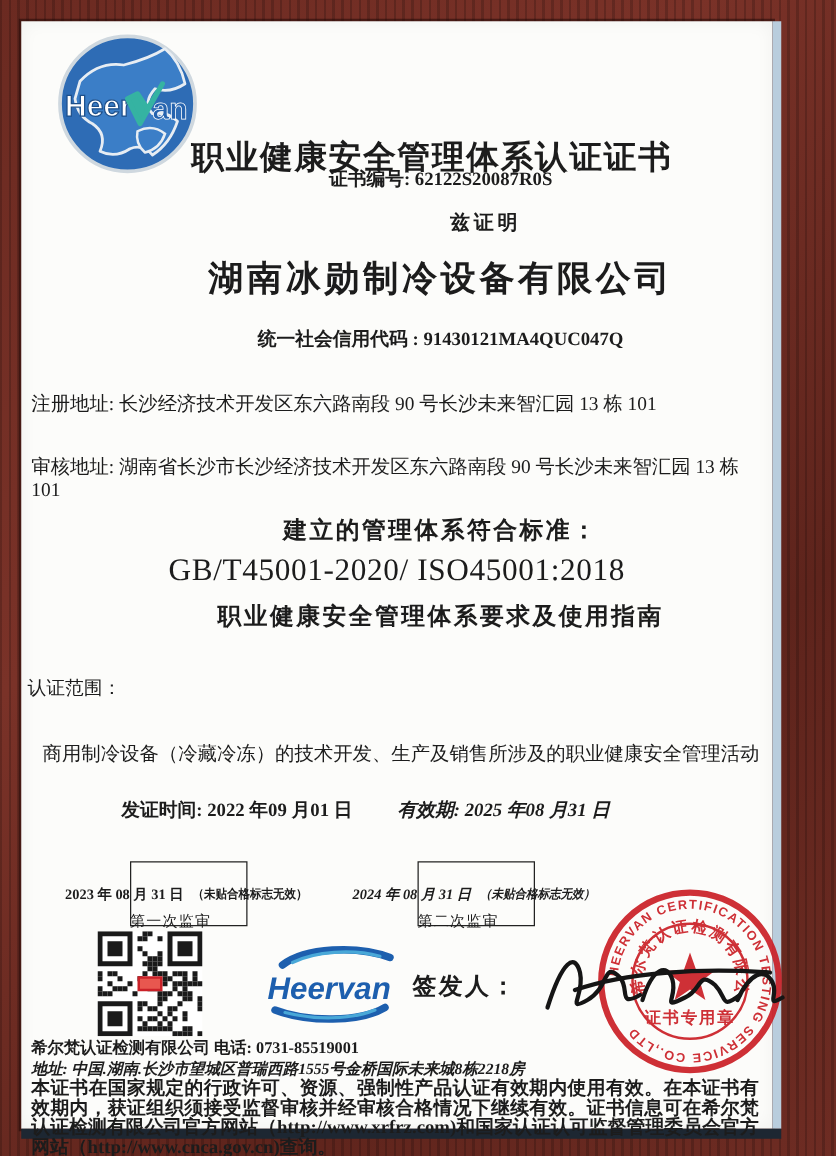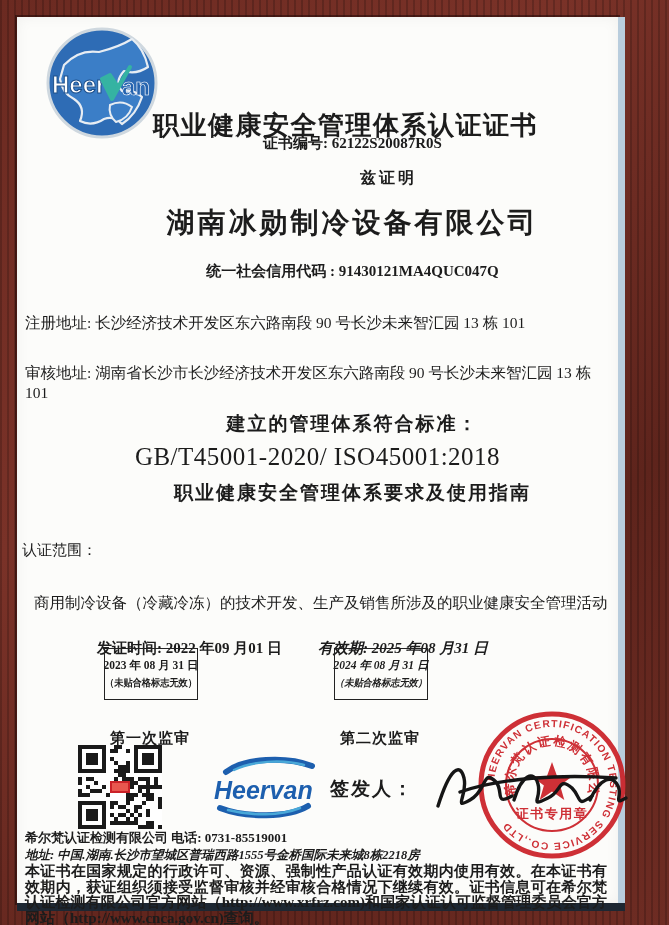--- a/index.html
+++ b/index.html
@@ -31,27 +31,27 @@
   .audit{top:363px;}
   .stdhead{top:411px;font-size:19px;letter-spacing:2px;}
   .stdcode{top:443px;font-size:25px;letter-spacing:.5px;}
   .stdname{top:480px;font-size:19px;letter-spacing:2px;}
   .scopelabel{left:22px;top:541px;font-size:15px;}
   .scopetext{left:34px;top:593px;width:580px;font-size:15.5px;}
   .dateline{top:639px;font-size:15px;}
   .issue{left:62px;}
   .valid{left:283px;font-style:italic;}
   .survbox{
-    top:648px;width:92px;height:50px;border:1.5px solid #222;
-    display:flex;flex-direction:column;justify-content:center;align-items:center;gap:3px;text-align:right;
+    top:689px;width:92px;height:50px;border:1.5px solid #222;
+    display:flex;flex-direction:row;justify-content:center;align-items:center;gap:3px;text-align:right;
   }
   .survbox .d{font-size:11.5px;font-weight:bold;white-space:nowrap;}
   .survbox .n{font-size:10px;font-weight:bold;white-space:nowrap;transform:scaleX(.92);}
   .box1{left:104px;} .box2{left:334px;font-style:italic;}
-  .survlabel{top:729px;width:92px;text-align:center;font-size:15px;font-weight:bold;letter-spacing:1px;}
+  .survlabel{top:729px;width:92px;text-align:left;font-size:12px;font-weight:normal;letter-spacing:1px;}
   .lab1{left:104px;} .lab2{left:334px;}
   .qr{left:78px;top:745px;width:84px;height:84px;}
   .heervan-logo{left:208px;top:756px;width:116px;height:64px;font-style:italic;}
   .issuer{left:330px;top:776px;font-size:19px;font-weight:bold;letter-spacing:2px;}
   .signature{left:430px;top:748px;width:205px;height:80px;z-index:6;}
   .seal{left:477px;top:710px;width:150px;height:150px;z-index:5;opacity:.93;}
   .globe{left:44px;top:27px;width:116px;height:113px;}
   .f1{left:25px;top:829px;font-size:13px;font-weight:bold;}
   .f2{left:25px;top:847px;font-size:12.5px;font-weight:bold;font-style:italic;}
   .legal{left:25px;top:864px;width:582px;font-size:15px;font-weight:bold;line-height:15.5px;text-align:justify;}

